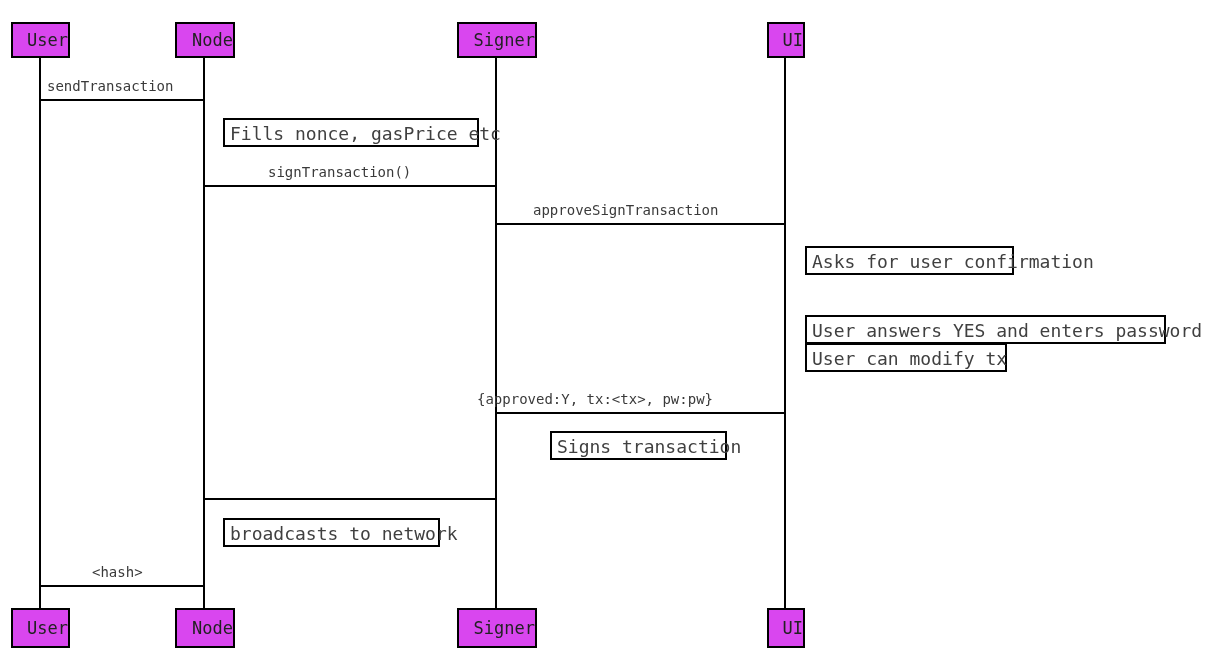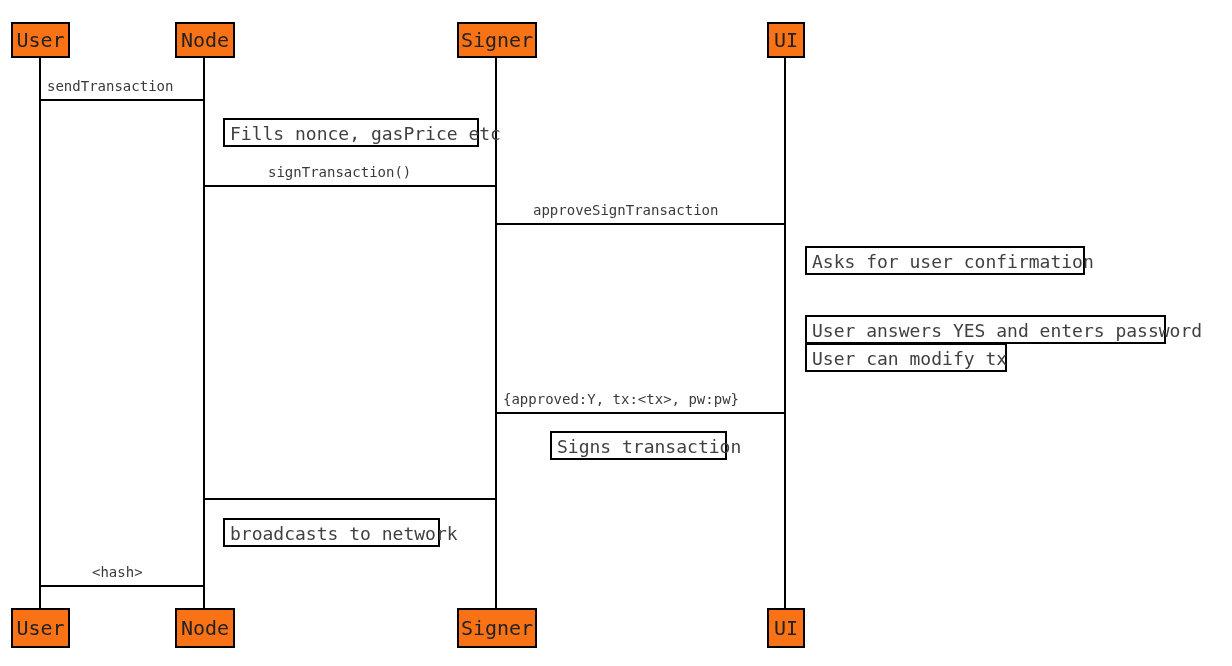--- a/index.html
+++ b/index.html
@@ -13,25 +13,25 @@
     height: 666px;
     background: #ffffff;
     font-family: "DejaVu Sans Mono", "Liberation Mono", monospace;
     overflow: hidden;
   }
   
   .participant-box {
     position: absolute;
     box-sizing: border-box;
     border: 2px solid #000000;
-    background: #f97316;
+    background: #d946ef;
     display: flex;
     align-items: center;
-    justify-content: center;
-    font-size: 20px;
+    justify-content: flex-end;
+    font-size: 17px;
     color: #222222;
     letter-spacing: 0px;
     z-index: 4;
     white-space: nowrap;
   }
   
   .lifeline {
     position: absolute;
     width: 2px;
     background: #000000;
@@ -84,31 +84,31 @@
       <div class="lifeline" style="left: 784px; top: 58px; height: 550px;"></div>
     </div>
   <div id="messages-layer">
       <div class="message-line" style="left: 39px; top: 99px; width: 166px;"></div>
       <div class="message-label" style="left: 47px; top: 77px;">sendTransaction</div>
       <div class="message-line" style="left: 203px; top: 185px; width: 294px;"></div>
       <div class="message-label" style="left: 268px; top: 163px;">signTransaction()</div>
       <div class="message-line" style="left: 495px; top: 223px; width: 291px;"></div>
       <div class="message-label" style="left: 533px; top: 201px;">approveSignTransaction</div>
       <div class="message-line" style="left: 495px; top: 412px; width: 291px;"></div>
-      <div class="message-label" style="left: 503px; top: 390px;">{approved:Y, tx:&lt;tx&gt;, pw:pw}</div>
+      <div class="message-label" style="left: 477px; top: 390px;">{approved:Y, tx:&lt;tx&gt;, pw:pw}</div>
       <div class="message-line" style="left: 203px; top: 498px; width: 294px;"></div>
       <div class="message-label" style="left: 297px; top: 476px; margin-top: 48px;">&lt;signed tx&gt;</div>
       <div class="message-line" style="left: 39px; top: 585px; width: 166px;"></div>
       <div class="message-label" style="left: 92px; top: 563px;">&lt;hash&gt;</div>
     </div>
   <div id="notes-layer">
       <div class="note-box" style="left: 223px; top: 118px; width: 256px;">
         <div class="note-text">Fills nonce, gasPrice etc</div>
       </div>
-      <div class="note-box" style="left: 805px; top: 246px; width: 280px;">
+      <div class="note-box" style="left: 805px; top: 246px; width: 209px;">
         <div class="note-text">Asks for user confirmation</div>
       </div>
       <div class="note-box" style="left: 805px; top: 294px; width: 361px; margin-top: 21px;">
         <div class="note-text">User answers YES and enters password</div>
       </div>
       <div class="note-box" style="left: 805px; top: 343px; width: 202px;">
         <div class="note-text">User can modify tx</div>
       </div>
       <div class="note-box" style="left: 514px; top: 431px; width: 177px; margin-left: 36px;">
         <div class="note-text">Signs transaction</div>

